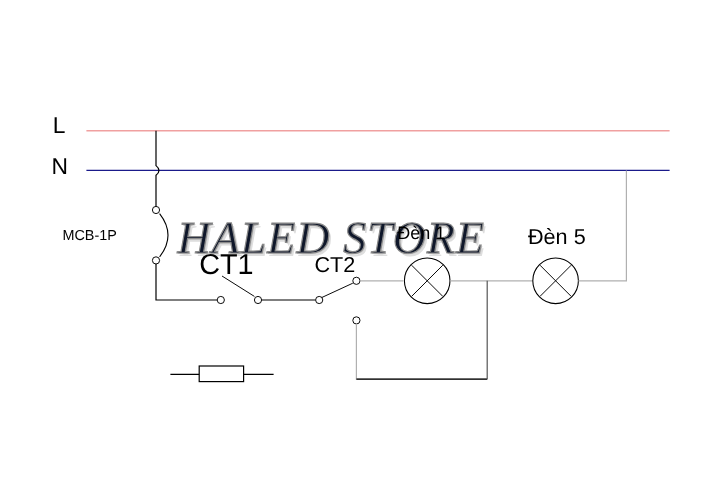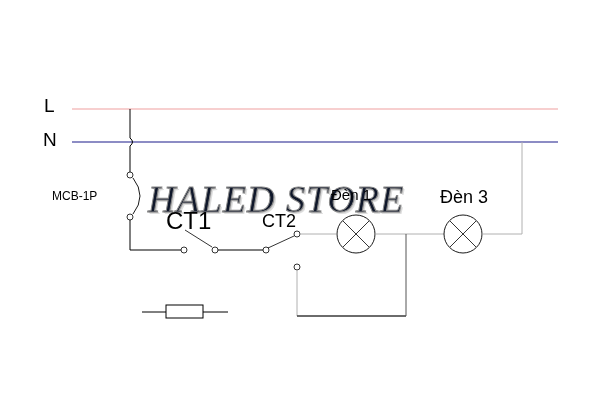--- a/index.html
+++ b/index.html
@@ -65,13 +65,13 @@
 </svg>
 
 <div class="watermark">HALED STORE</div>
 
 <div class="lbl" style="left:44px; top:96px; font-size:19px;">L</div>
 <div class="lbl" style="left:43px; top:130px; font-size:19px;">N</div>
 <div class="lbl" style="left:52px; top:190px; font-size:12px;">MCB-1P</div>
 <div class="lbl" style="left:166px; top:209px; font-size:24px;">CT1</div>
 <div class="lbl" style="left:262px; top:199px; font-size:18px;margin-top:13px;">CT2</div>
 <div class="lbl" style="left:331px; top:187px; font-size:15px;">Đèn 1</div>
-<div class="lbl" style="left:440px; top:188px; font-size:18px;">Đèn 3</div>
+<div class="lbl" style="left:440px; top:188px; font-size:18px;">Đèn 5</div>
 
 </body></html>

